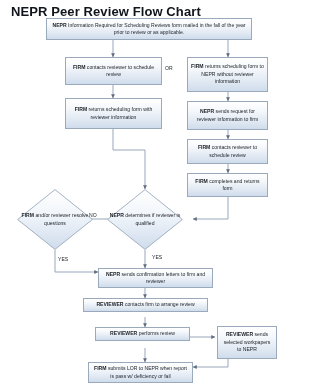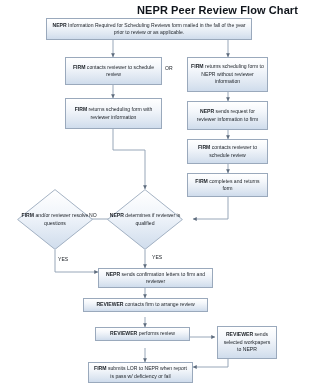--- a/index.html
+++ b/index.html
@@ -24,25 +24,26 @@
     top: 0;
     width: 298px;
     height: 386px;
     pointer-events: none;
   }
   .title {
     position: absolute;
     left: 0;
     top: 4px;
     width: 298px;
-    text-align: right;
-    font-size: 11px;
+    text-align: left;
+    font-size: 13px;
     font-weight: bold;
     color: #10151c;
     letter-spacing: 0.1px;
+    padding-left: 11px;
   }
   .node {
     position: absolute;
     box-sizing: border-box;
     display: flex;
     align-items: center;
     justify-content: center;
     text-align: center;
     font-size: 5.1px;
     line-height: 1.45;

